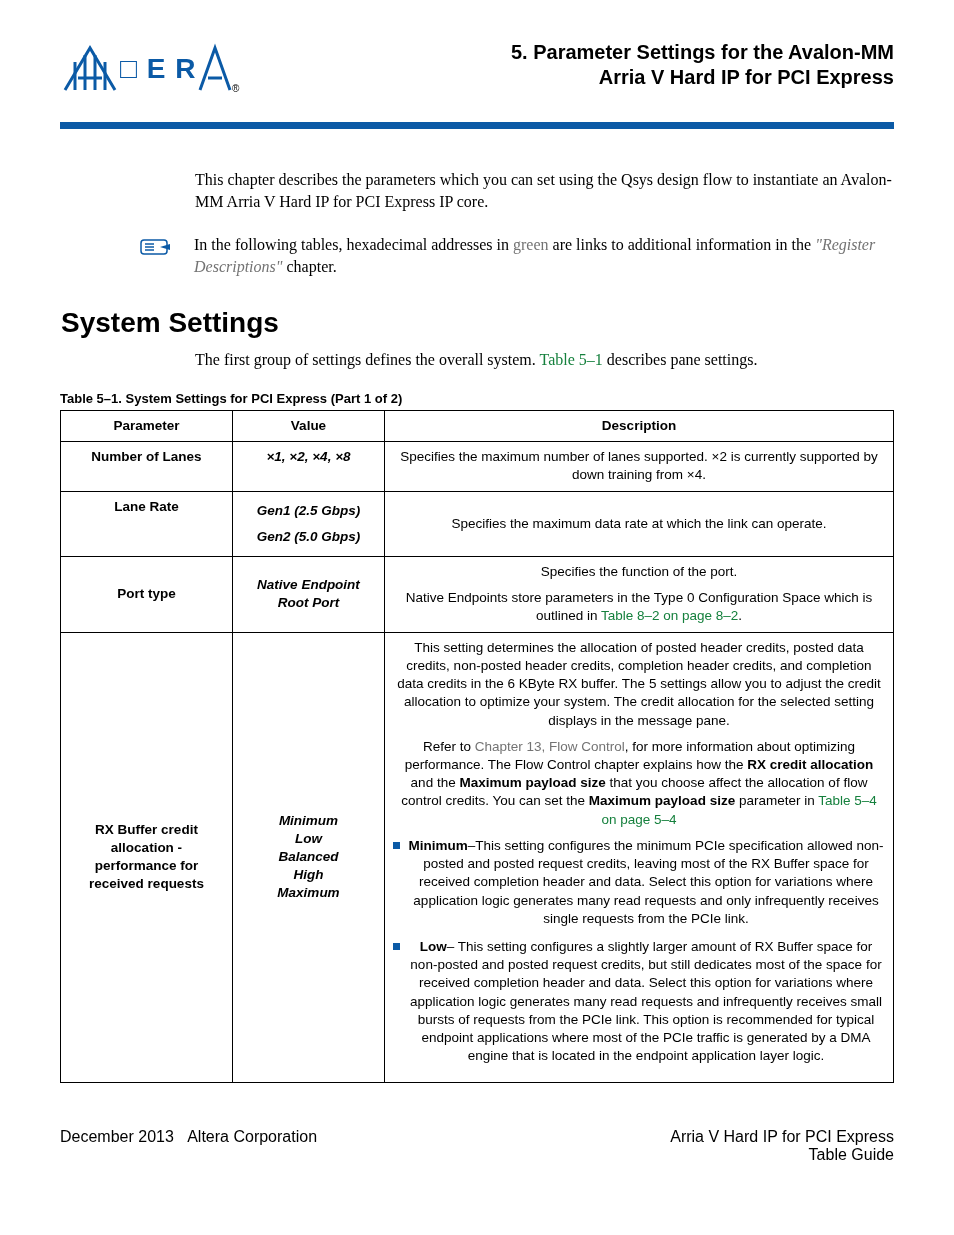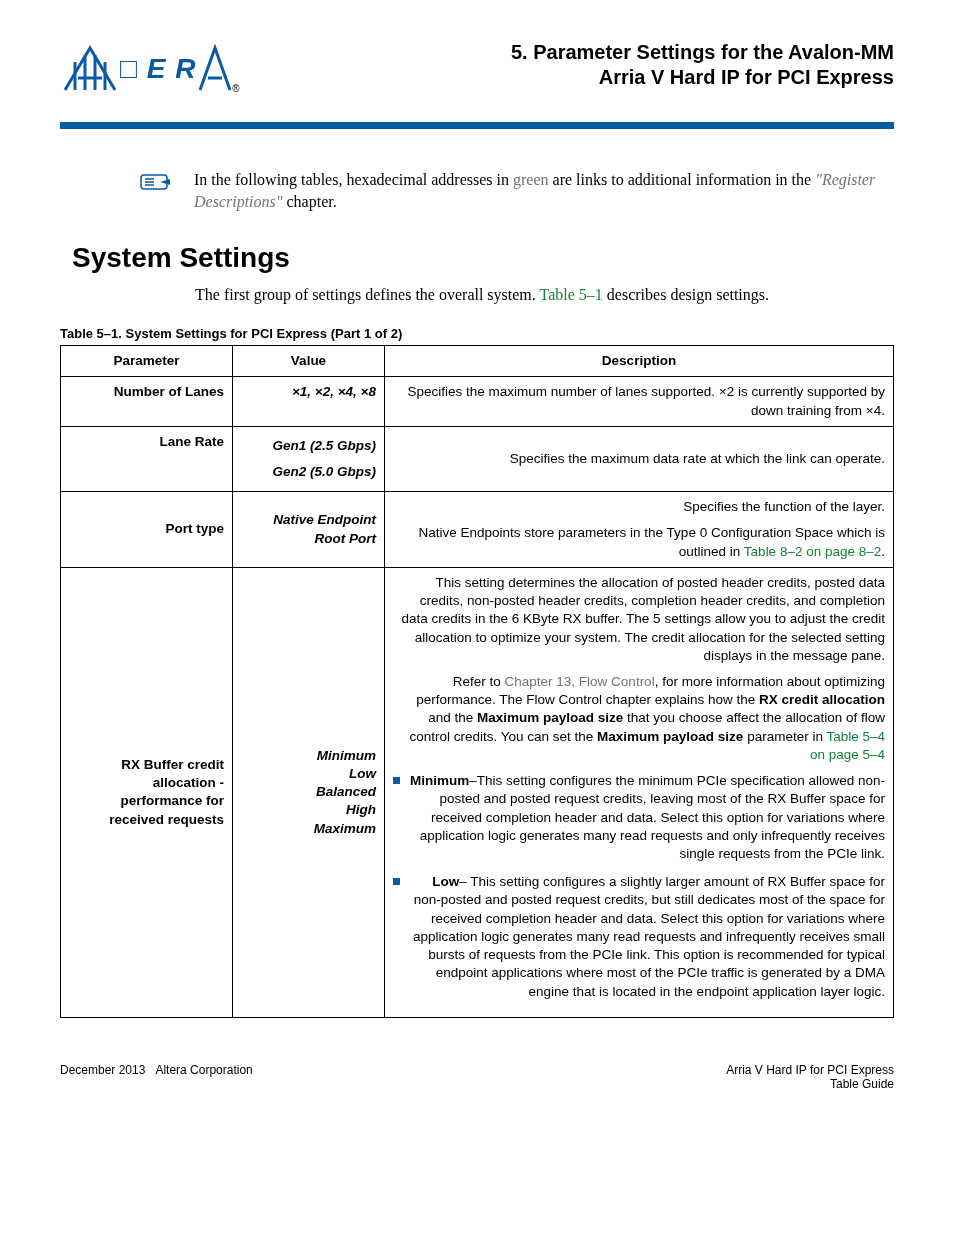--- a/index.html
+++ b/index.html
@@ -16,21 +16,20 @@
     width: 954px;
   }
   .top {
     display: flex;
     align-items: flex-start;
     margin-bottom: 18px;
   }
   .logo {
     flex: 0 0 auto;
     margin-right: 20px;
-    font-style: italic;
   }
   .chapter-title-block {
     flex: 1;
     text-align: right;
   }
   .chapter-title {
     font-family: "Arial Black", Arial, sans-serif;
     font-weight: 900;
     font-size: 20px;
     line-height: 1.25;
@@ -63,21 +62,21 @@
     font-family: Georgia, "Times New Roman", serif;
     font-size: 16px;
     line-height: 1.4;
   }
   .green-link { color: #737373; }
   .italic { font-style: italic; }
   .h1 {
     font-family: "Arial Black", Arial, sans-serif;
     font-weight: 900;
     font-size: 28px;
-    margin: 0 0 10px 12px;
+    margin: 0 0 10px 1px;
     font-stretch: condensed;
   }
   .section-para {
     font-family: Georgia, "Times New Roman", serif;
     font-size: 16px;
     line-height: 1.4;
     margin: 0 0 20px 0;
     padding-left: 135px;
   }
   .blue-link { color: #15803d; }
@@ -91,21 +90,21 @@
     border-collapse: collapse;
     width: 100%;
     font-family: Arial, Helvetica, sans-serif;
     font-size: 13.5px;
     line-height: 1.35;
   }
   table.settings th, table.settings td {
     border: 1px solid #000;
     padding: 6px 8px;
     vertical-align: top;
-    text-align: right;
+    text-align: center;
   }
   table.settings th {
     font-weight: bold;
     text-align: center;
     margin-left: 12px;
   }
   .col-param { width: 155px; }
   .col-value { width: 135px; text-align: center;}
   .bold { font-weight: bold; }
   .value-cell { text-align: center; font-weight: bold; font-style: italic; }
@@ -125,21 +124,21 @@
     left: 0;
     top: 5px;
     width: 7px;
     height: 7px;
     background: #0b5aa6;
   }
   .footer {
     display: flex;
     justify-content: space-between;
     font-family: Arial, sans-serif;
-    font-size: 12px;
+    font-size: 16px;
     margin-top: 45px;
   }
   .footer-right { text-align: right; }
   .desc-para { margin-bottom: 8px; }
 </style>
 </head>
 <body>
 
 <div class="page">
 
@@ -166,40 +165,41 @@
       <div class="chapter-title">
         <span>5.</span>
         <span>Parameter Settings for the Avalon-MM</span><br>
         <span>Arria  V Hard IP for PCI Express</span>
       </div>
     </div>
   </div>
 
   <hr class="hr-thick">
 
+  <p class="intro-para">This chapter describes the parameters which you can set using the Qsys design flow to instantiate an Avalon-MM Arria  V Hard IP for PCI Express IP core.</p>
 
   <div class="note-row">
     <div class="note-icon">
       <svg width="34" height="22" viewBox="0 0 34 22">
         <rect x="1" y="4" width="26" height="14" rx="3" fill="none" stroke="#0b5aa6" stroke-width="1.5"></rect>
         <path d="M20 11 L30 8 L30 14 Z" fill="#0b5aa6"></path>
         <line x1="5" y1="8" x2="14" y2="8" stroke="#0b5aa6" stroke-width="1.5"></line>
         <line x1="5" y1="11" x2="14" y2="11" stroke="#0b5aa6" stroke-width="1.5"></line>
         <line x1="5" y1="14" x2="14" y2="14" stroke="#0b5aa6" stroke-width="1.5"></line>
       </svg>
     </div>
     <div class="note-text">
       <span>In the following tables, hexadecimal addresses in </span><span class="green-link">green</span><span> are links to additional information in the </span><span class="green-link italic">"Register Descriptions"</span><span> chapter.</span>
     </div>
   </div>
 
   <h1 class="h1">System Settings</h1>
 
   <p class="section-para">
-    <span>The first group of settings defines the overall system. </span><span class="blue-link">Table 5–1</span><span> describes design settings.</span>
+    <span>The first group of settings defines the overall system. </span><span class="blue-link">Table 5–1</span><span> describes pane settings.</span>
   </p>
 
   <p class="table-caption">Table 5–1.  System Settings for PCI Express  (Part 1 of 2)</p>
 
   <table class="settings">
     <thead>
       <tr>
         <th class="col-param">Parameter</th>
         <th class="col-value">Value</th>
         <th>Description</th>
@@ -219,21 +219,21 @@
         </td>
         <td style="vertical-align:middle">Specifies the maximum data rate at which the link can operate.</td>
       </tr>
       <tr>
         <td class="bold" style="vertical-align:middle">Port type</td>
         <td class="value-cell" style="vertical-align:middle">
           <div>Native Endpoint</div>
           <div>Root Port</div>
         </td>
         <td>
-          <div class="desc-para">Specifies the function of the layer.</div>
+          <div class="desc-para">Specifies the function of the port.</div>
           <div>
             <span>Native Endpoints store parameters in the Type 0 Configuration Space which is outlined in </span><span class="blue-link">Table 8–2 on page 8–2</span><span>.</span>
           </div>
         </td>
       </tr>
       <tr>
         <td class="bold" style="vertical-align:middle">RX Buffer credit allocation - performance for received requests</td>
         <td class="value-cell" style="vertical-align:middle">
           <div>Minimum</div>
           <div>Low</div>

